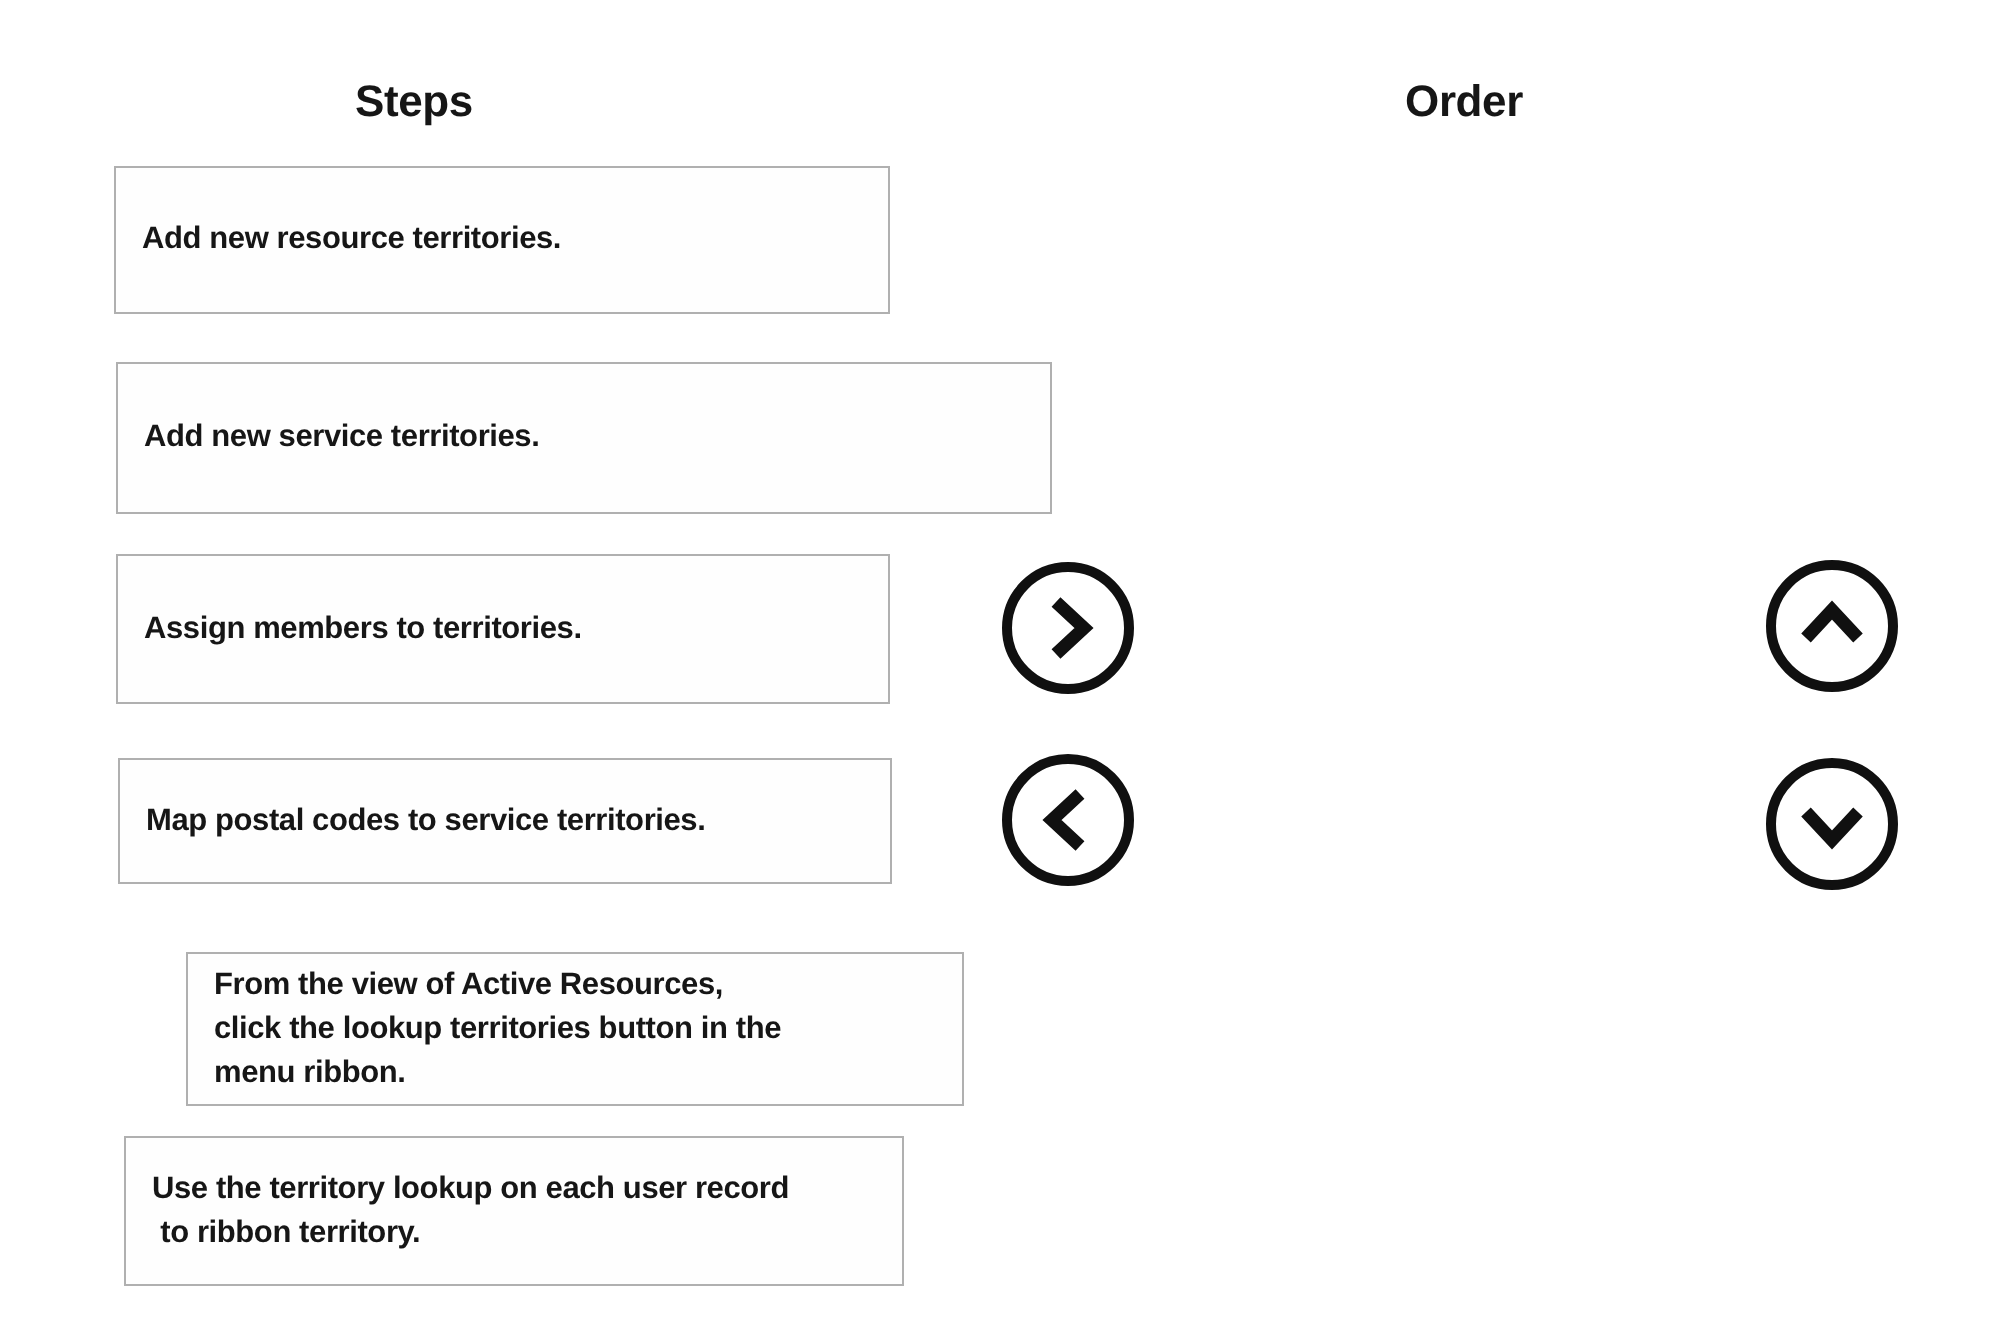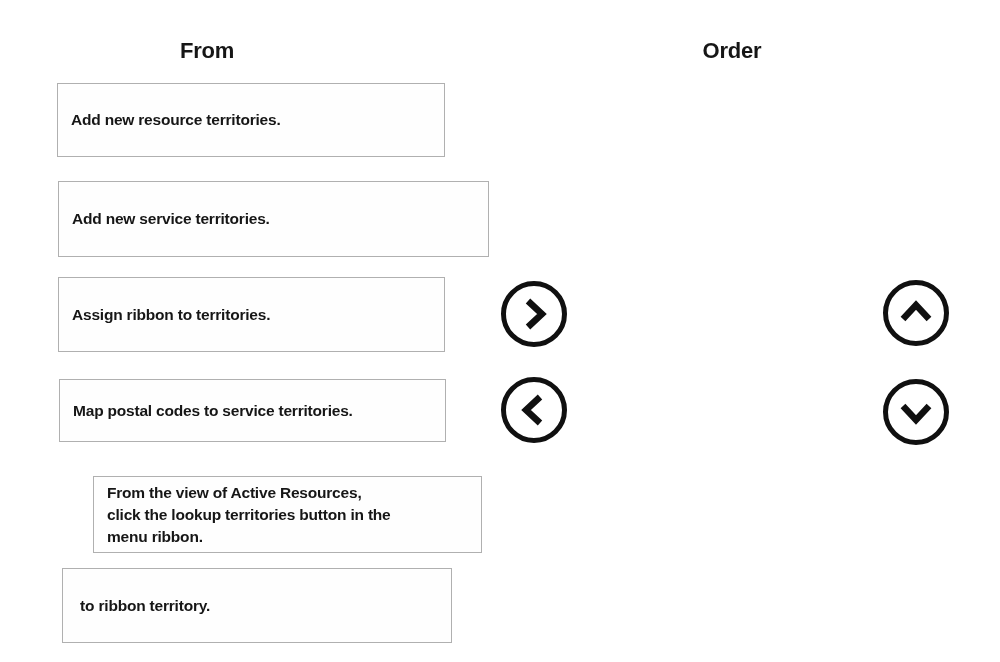--- a/index.html
+++ b/index.html
@@ -41,21 +41,21 @@
   }
   .step-line {
     font-size: 15.5px;
     font-weight: 700;
     letter-spacing: -0.2px;
     line-height: 22px;
     color: #161616;
     white-space: pre-wrap;
   }
   .box-1 { left: 57px; top: 83px;  width: 388px; height: 74px; }
-  .box-2 { left: 58px; top: 181px; width: 431px; height: 76px; }
+  .box-2 { left: 58px; top: 181px; width: 468px; height: 76px; }
   .box-3 { left: 58px; top: 277px; width: 387px; height: 75px; }
   .box-4 { left: 59px; top: 379px; width: 387px; height: 63px; }
   .box-5 { left: 61px; top: 476px; width: 389px; height: 77px; margin-left: 32px; }
   .box-6 { left: 62px; top: 568px; width: 390px; height: 75px; }
 
   .circle-btn {
     position: absolute;
     box-sizing: border-box;
     width: 66px;
     height: 66px;
@@ -80,46 +80,47 @@
     stroke-width: 6.5;
     stroke-linecap: butt;
     stroke-linejoin: miter;
   }
 </style>
 </head>
 <body>
 
 <div class="stage">
 
-  <div class="col-header steps-header">From</div>
+  <div class="col-header steps-header">Steps</div>
   <div class="col-header order-header">Order</div>
 
   <div class="step-box box-1">
     <div class="step-line">Add new resource territories.</div>
   </div>
 
   <div class="step-box box-2">
     <div class="step-line">Add new service territories.</div>
   </div>
 
   <div class="step-box box-3">
-    <div class="step-line">Assign ribbon to territories.</div>
+    <div class="step-line">Assign members to territories.</div>
   </div>
 
   <div class="step-box box-4">
     <div class="step-line">Map postal codes to service territories.</div>
   </div>
 
   <div class="step-box box-5">
     <div class="step-line">From the view of Active Resources,</div>
     <div class="step-line">click the lookup territories button in the</div>
     <div class="step-line">menu ribbon.</div>
   </div>
 
   <div class="step-box box-6">
+    <div class="step-line">Use the territory lookup on each user record</div>
     <div class="step-line"> to ribbon territory.</div>
   </div>
 
   <button class="circle-btn btn-right">
     <span>
       <svg class="chev-icon" viewBox="0 0 40 40" aria-hidden="true">
         <polyline points="14,7 28,20 14,33"></polyline>
       </svg>
     </span>
   </button>

